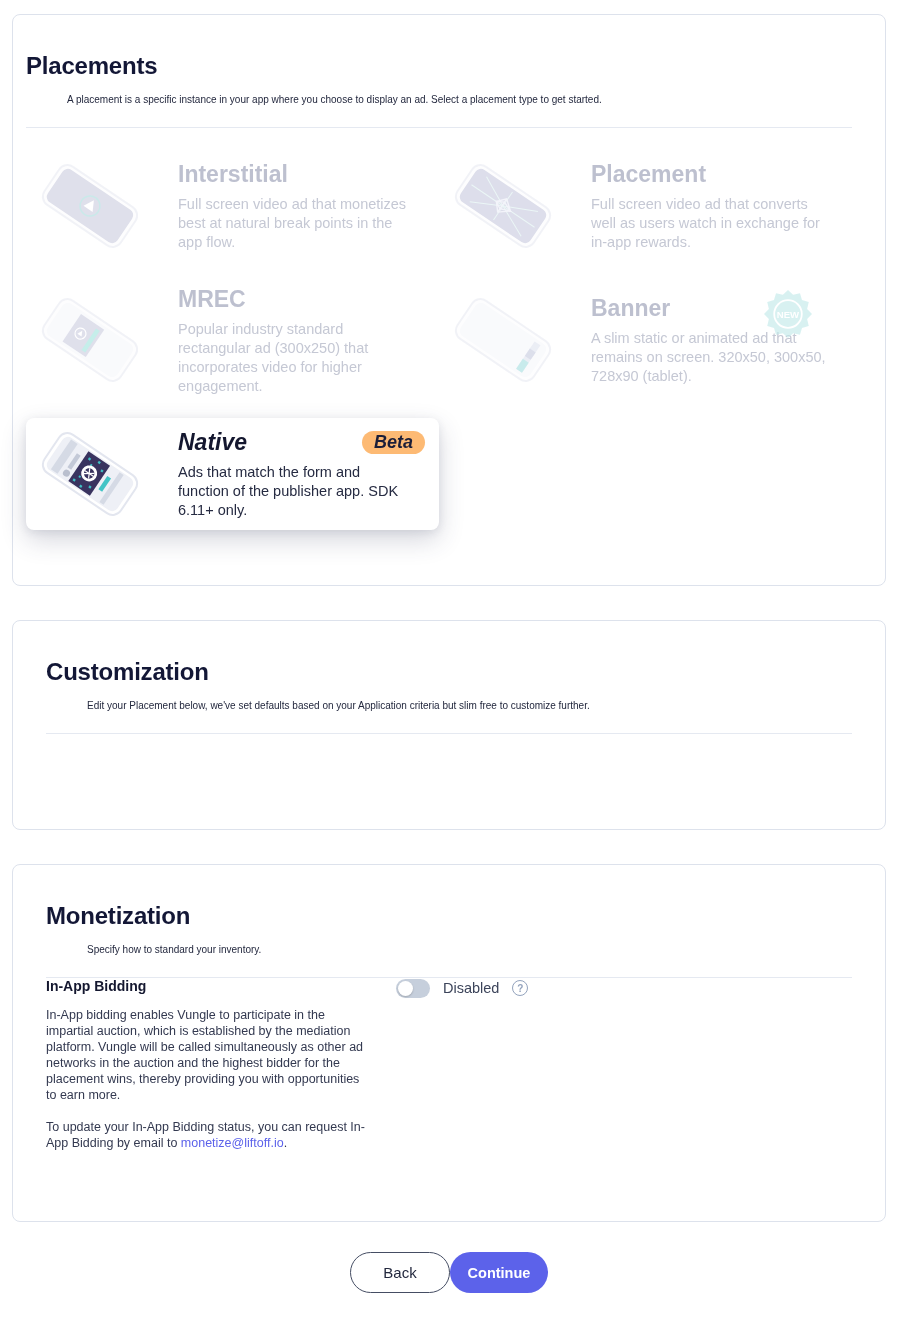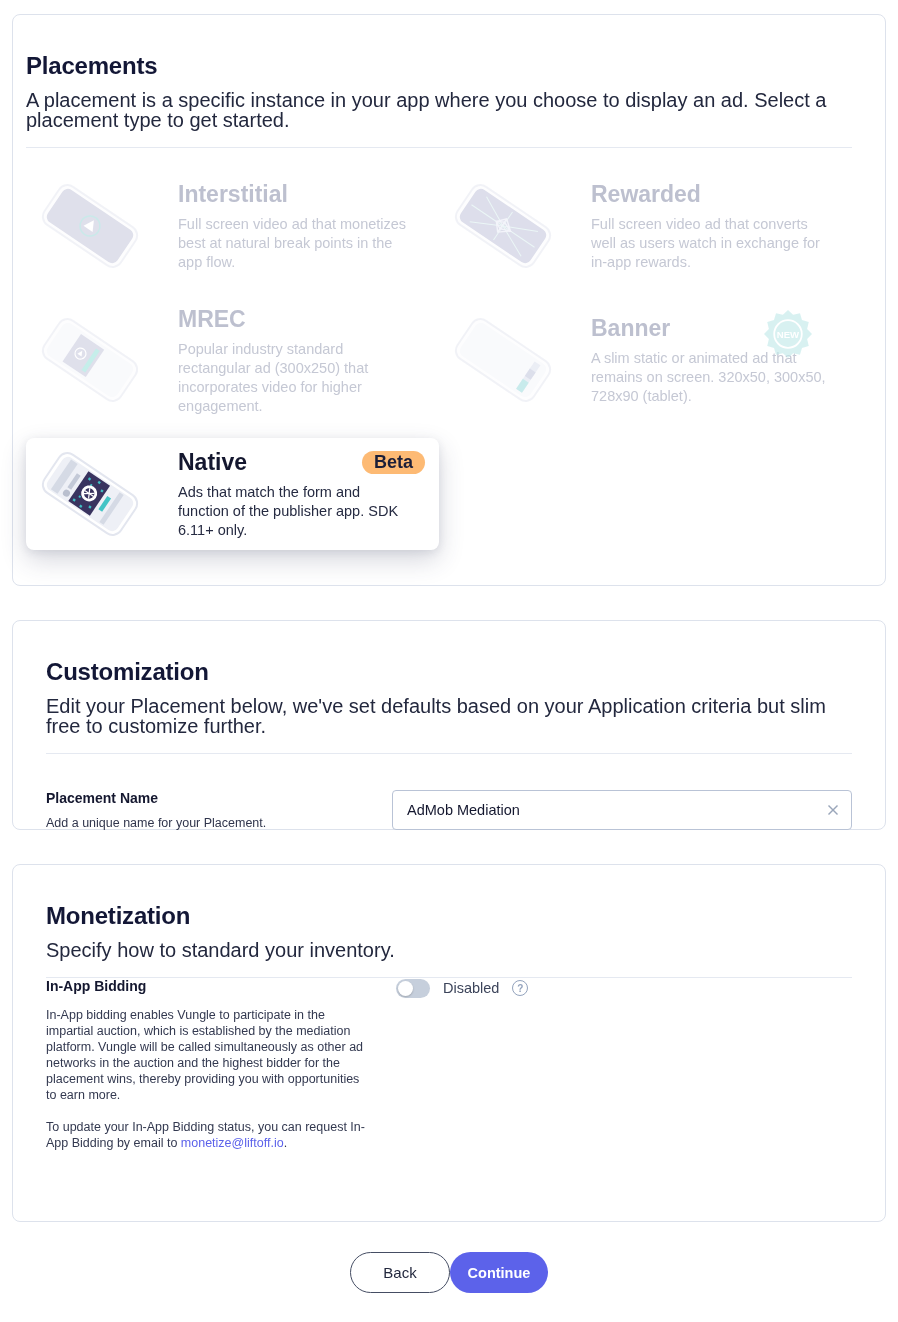--- a/index.html
+++ b/index.html
@@ -27,23 +27,24 @@
   .card-title {
     margin-top: 36px;
     font-size: 24px;
     font-weight: 700;
     color: #131736;
     letter-spacing: -0.2px;
     line-height: 30px;
   }
   .card-sub {
     margin-top: 9px;
-    font-size: 20px;
+    font-size: 10px;
     line-height: 20px;
     color: #23283e;
+    margin-left: 41px;
   }
   .divider {
     border: none;
     border-top: 1px solid #e5e9f1;
     margin-top: 17px;
   }
 
   
   .ptype-grid {
     margin-top: 22px;
@@ -65,21 +66,21 @@
   .ptitle { font-size: 23px; font-weight: 700; color: #bdc0cf; line-height: 28px; }
   .pdesc { margin-top: 7px; font-size: 14.5px; line-height: 19px; color: #c5c8d4; max-width: 262px; }
 
   .ptype.selected {
     background: #fff;
     border-radius: 8px;
     box-shadow: 0 10px 26px rgba(48, 54, 92, 0.20), 0 2px 8px rgba(48, 54, 92, 0.10);
   }
   .ptype.selected .ptitle { color: #14172f; }
   .ptype.selected .pdesc { color: #262b42; max-width: 258px; }
-  .title-row { display: flex; align-items: center; justify-content: space-between; }
+  .title-row { display: flex; align-items: center; justify-content: space-between; font-style: italic; }
   .beta-badge {
     background: #fdba74;
     color: #1b1e38;
     font-size: 18px;
     font-weight: 700;
     line-height: 13px;
     padding: 5px 12px;
     border-radius: 12px;
     margin-right: -12px;
   }
@@ -226,21 +227,21 @@
               <line x1="55" y1="50" x2="40" y2="82"></line>
                 <line x1="55" y1="50" x2="70" y2="82"></line>
               <line x1="55" y1="50" x2="55" y2="12"></line>
                 <line x1="55" y1="50" x2="55" y2="88"></line>
             </g>
             <path d="M55 42 L63 49 L55 59 L47 49 Z M47 49 H63 M55 42 L51 49 L55 59 L59 49 Z" fill="none" stroke="#eceef8" stroke-width="1.4"></path>
           </g>
         </svg>
       </span>
       <div class="ptext">
-        <div class="ptitle">Rewarded</div>
+        <div class="ptitle">Placement</div>
         <div class="pdesc">Full screen video ad that converts well as users watch in exchange for in-app rewards.</div>
       </div>
     </div>
 
     <div class="ptype">
       <span class="picon faded">
         <svg width="110" height="100" viewBox="0 0 110 100">
           <g transform="rotate(-56 55 50)">
             <rect x="32" y="4" width="46" height="92" rx="10" fill="#fdfdfe" stroke="#e9ebf2" stroke-width="2"></rect>
             <rect x="35.5" y="8" width="39" height="84" rx="6.5" fill="#f6f7fb"></rect>
@@ -324,35 +325,20 @@
     </div>
 
   </div>
 </section>
 
 <section class="card card-customization">
   <h2 class="card-title">Customization</h2>
   <p class="card-sub">Edit your Placement below, we've set defaults based on your Application criteria but slim free to customize further.</p>
   <hr class="divider">
 
-  <div class="form-row">
-    <div class="form-left">
-      <div class="field-label">Placement Name</div>
-      <div class="field-help">Add a unique name for your Placement.</div>
-    </div>
-    <div class="input-wrap">
-      <input class="text-input" type="text" value="AdMob Mediation" style="">
-      <span class="clear-icon">
-        <svg width="14" height="14" viewBox="0 0 14 14">
-          <line x1="2.5" y1="2.5" x2="11.5" y2="11.5" stroke="#9aa6ba" stroke-width="1.4"></line>
-          <line x1="11.5" y1="2.5" x2="2.5" y2="11.5" stroke="#9aa6ba" stroke-width="1.4"></line>
-        </svg>
-      </span>
-    </div>
-  </div>
 </section>
 
 <section class="card card-monetization">
   <h2 class="card-title">Monetization</h2>
   <p class="card-sub">Specify how to standard your inventory.</p>
   <hr class="divider">
 
   <div class="bidding-row">
     <div class="bidding-left">
       <div class="field-label">In-App Bidding</div>

